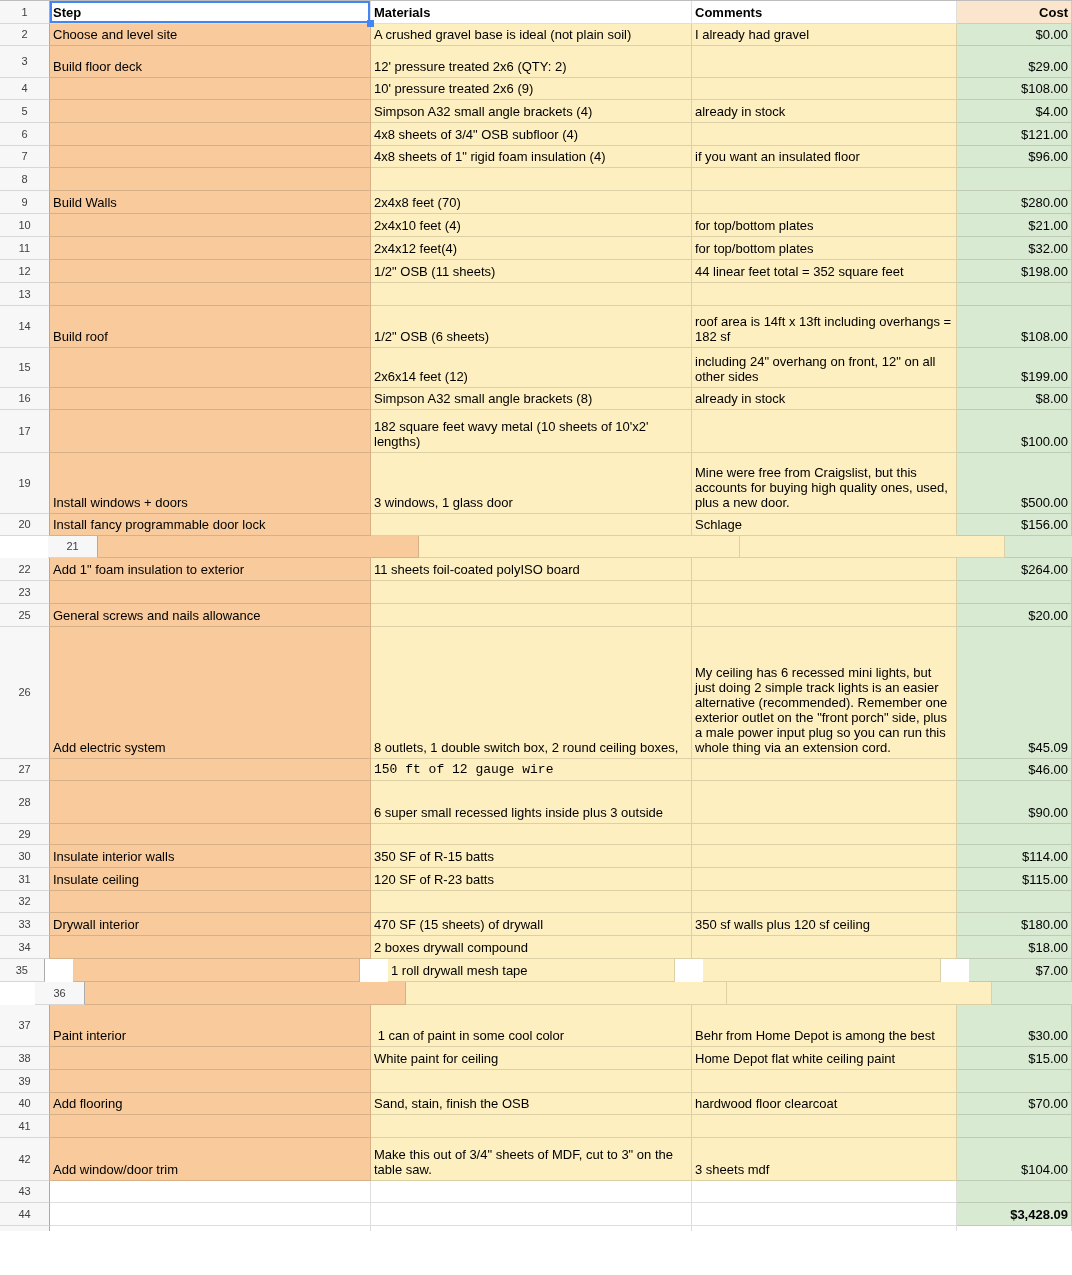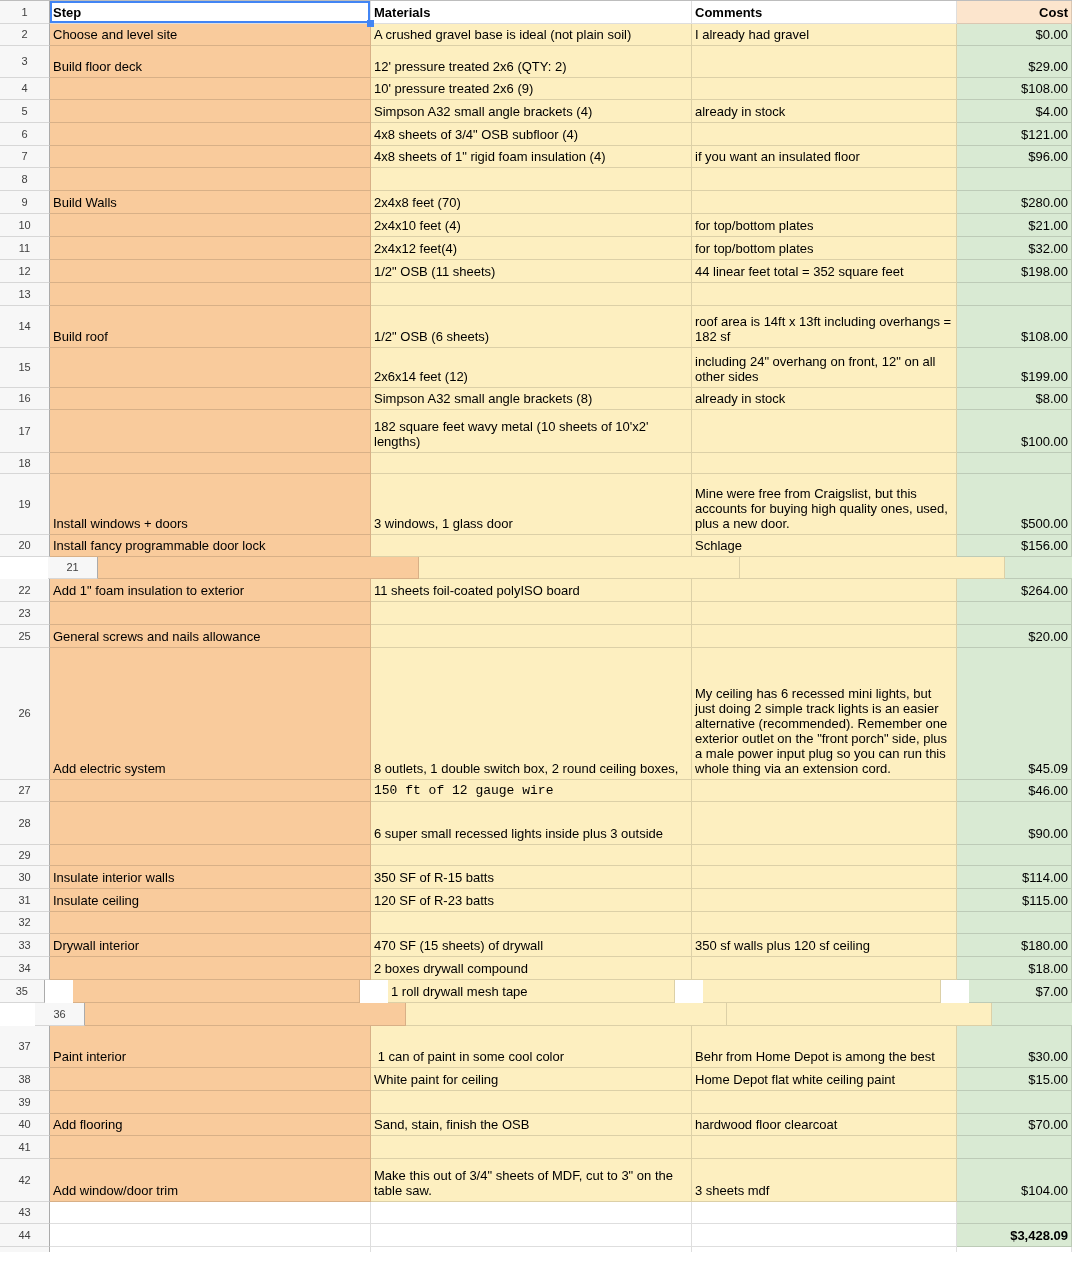--- a/index.html
+++ b/index.html
@@ -321,35 +321,20 @@
       <div class="cell col-materials c-item">
         <span class="txt">182 square feet wavy metal (10 sheets of 10'x2' lengths)</span>
       </div>
       <div class="cell col-comments c-item">
         <span class="txt"></span>
       </div>
       <div class="cell col-cost c-cost">
         <span class="txt">$100.00</span>
       </div>
     </div>
-    <div class="row" style="height: 21px;">
-      <div class="cell gut">18</div>
-      <div class="cell col-step c-step">
-        <span class="txt"></span>
-      </div>
-      <div class="cell col-materials c-item">
-        <span class="txt"></span>
-      </div>
-      <div class="cell col-comments c-item">
-        <span class="txt"></span>
-      </div>
-      <div class="cell col-cost c-cost">
-        <span class="txt"></span>
-      </div>
-    </div>
     <div class="row" style="height: 61px;">
       <div class="cell gut">19</div>
       <div class="cell col-step c-step">
         <span class="txt">Install windows + doors</span>
       </div>
       <div class="cell col-materials c-item">
         <span class="txt">3 windows, 1 glass door</span>
       </div>
       <div class="cell col-comments c-item">
         <span class="txt">Mine were free from Craigslist, but this accounts for buying high quality ones, used, plus a new door.</span>

